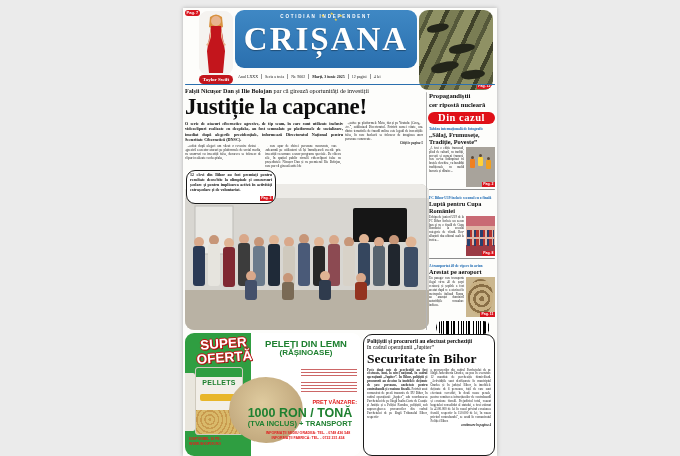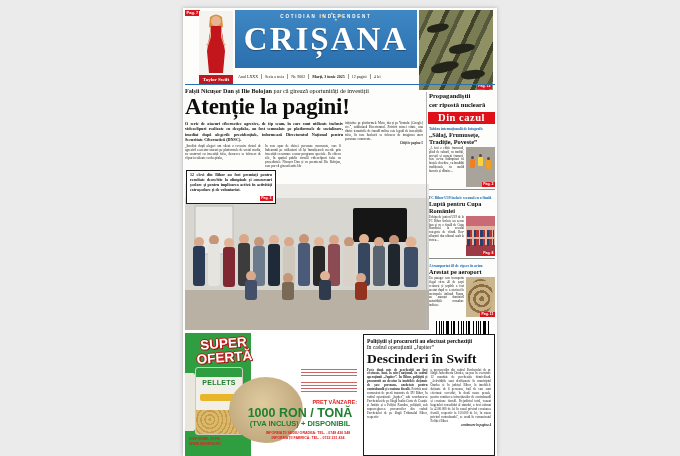--- a/index.html
+++ b/index.html
@@ -4,21 +4,21 @@
 <style>
   html,body{margin:0;padding:0;}
   body{
     width:680px;height:456px;background:#ebebeb;position:relative;
     font-family:"Liberation Serif", serif;overflow:hidden;
   }
   .page{
     position:absolute;left:183px;top:8px;width:314px;height:448px;
     background:#fdfdfb;box-shadow:0 0 4px rgba(0,0,0,.25);overflow:hidden;
   }
-  .abs{position:absolute;}
+  .abs{position:absolute;border-radius:9px;}
   .redtag{
     background:#d8161f;color:#fff;font-family:"Liberation Sans",sans-serif;
     font-size:3.5px;font-weight:bold;padding:.5px 1.5px;line-height:1.2;
   }
   
   .promo-tag{left:2px;top:2px;font-size:4px;}
   .promo-photo{left:16px;top:3px;width:34px;height:64px;background:#f4f2ef;overflow:hidden;}
   .promo-caption{
     left:16px;top:67px;width:34px;height:9px;background:#c3151c;color:#fff;
     font-weight:bold;font-size:5px;text-align:center;line-height:9px;
@@ -204,21 +204,21 @@
     <span>Nr. 9002</span>
     <span class="dl-date">Marți, 3 iunie 2025</span>
     <span>12 pagini</span>
     <span>4 lei</span>
   </div>
   <div class="abs bluerule"></div>
 
   <div class="abs kicker">
     <b>Falșii Nicușor Dan și Ilie Bolojan</b><span> par că girează oportunități de investiții</span>
   </div>
-  <div class="abs headline">Atenție la pagini!</div>
+  <div class="abs headline">Justiție la capcane!</div>
   <div class="abs lead">O serie de atacuri cibernetice agresive, de tip scam, în care sunt utilizate inclusiv videoclipuri realizate cu deepfake, au fost semnalate pe platformele de socializare, imediat după alegerile prezidențiale, informează Directoratul Național pentru Securitate Cibernetică (DNSC).</div>
   <div class="abs bodycol col1">„Imediat după alegeri am văzut o revenire destul de agresivă a acestor atacuri pe platformele de social media, cu scam-uri cu investiții false, deoarece se folosesc de clipuri realizate cu deepfake,</div>
   <div class="abs bodycol col2">în care apar de obicei persoane cunoscute, care îi îndeamnă pe utilizatori să își înmulțească averile prin investiții ca urmare a unor programe speciale. De câteva zile, în spațiul public circulă videoclipuri false cu președintele Nicușor Dan și cu premierul Ilie Bolojan, care par că girează astfel de</div>
   <div class="abs bodycol col3">
     <span>inițiative pe platformele Meta, dar și pe Youtube (Google) etc.”, subliniază Directoratul. Potrivit sursei citate, una dintre tematicile de fraudă online este legată de investițiile false, în care hackerii se folosesc de imaginea unor persoane cunoscute.</span>
     <span class="continuation">Citiți în pagina 5</span>
   </div>
 
   <div class="abs award-box">
     <div class="boxtext">12 elevi din Bihor au fost premiați pentru rezultate deosebite la olimpiade și concursuri școlare și pentru implicarea activă în activități extrașcolare și de voluntariat.</div>
@@ -339,38 +339,42 @@
       <div class="bagband"></div>
       <div class="baglabel">PELLETS</div>
       <div class="bagstrip"></div>
       <div class="bagpellets"></div>
     </div>
     <div class="pile"></div>
     <div class="ad-badge">
       <div>SUPER</div>
       <div>OFERTĂ</div>
     </div>
+    <div class="ad-title">
+      <div>PELEȚI DIN LEMN</div>
+      <div class="sub">(RĂȘINOASE)</div>
+    </div>
     <div class="ad-bullets"></div>
     <div class="ad-pricelabel">PREȚ VÂNZARE:</div>
     <div class="ad-price">1000 RON / TONĂ</div>
-    <div class="ad-pricenote">(TVA INCLUS) + DISPONIBIL</div>
+    <div class="ad-pricenote">(TVA INCLUS) + TRANSPORT</div>
     <div class="ad-contacts">
       <div>INFORMAȚII SEDIU ORADEA: TEL. - 0748 436 548</div>
       <div>INFORMAȚII FABRICĂ: TEL. - 0722 231 434</div>
     </div>
     <div class="ad-avail">
       <div>DISPONIBIL ȘI PE:</div>
       <div>WWW.SHOPIXI.RO</div>
     </div>
   </div>
 
   <div class="abs barticle">
     <div class="bkick1">Polițiștii și procurorii au efectuat percheziții</div>
     <div class="bkick2">în cadrul operațiunii „Jupiter”</div>
-    <div class="bhead">Descinderi în Swift</div>
+    <div class="bhead">Securitate în Bihor</div>
     <div class="bcols">
       <div class="bcol">
         <span class="boldpart">Peste două sute de percheziții au fost efectuate, luni, la nivel național, în cadrul operațiunii „Jupiter”. În Bihor, polițiștii și procurorii au descins la imobilele deținute de șase persoane, anchetate pentru contrabandă și evaziune fiscală.</span>
         <span>Potrivit unui comunicat de presă transmis de IPJ Bihor, în cadrul operațiunii „Jupiter”, sub coordonarea Parchetului de pe lângă Înalta Curte de Casație și Justiție și a Poliției Române, polițiștii, sub supravegherea procurorilor din cadrul Parchetului de pe lângă Tribunalul Bihor, respectiv</span>
       </div>
       <div class="bcol">
         <span>a procurorilor din cadrul Parchetului de pe lângă Judecătoria Oradea, au pus în executare 12 mandate de percheziție domiciliară. „Activitățile sunt desfășurate în municipiul Oradea și în județul Bihor, la imobilele deținute de 6 persoane, față de care sunt efectuate cercetări, în două cauze penale, pentru comiterea infracțiunilor de contrabandă și evaziune fiscală. Prejudiciul total, cauzat bugetului consolidat al statului, a fost estimat la 4.500.000 de lei în cazul privind evaziunea fiscală, respectiv la 150.000 de lei, în cauza privind contrabanda”, se arată în comunicatul Poliției Bihor.</span>
         <span class="bcont">continuare în pagina 4</span>
       </div>
     </div>

